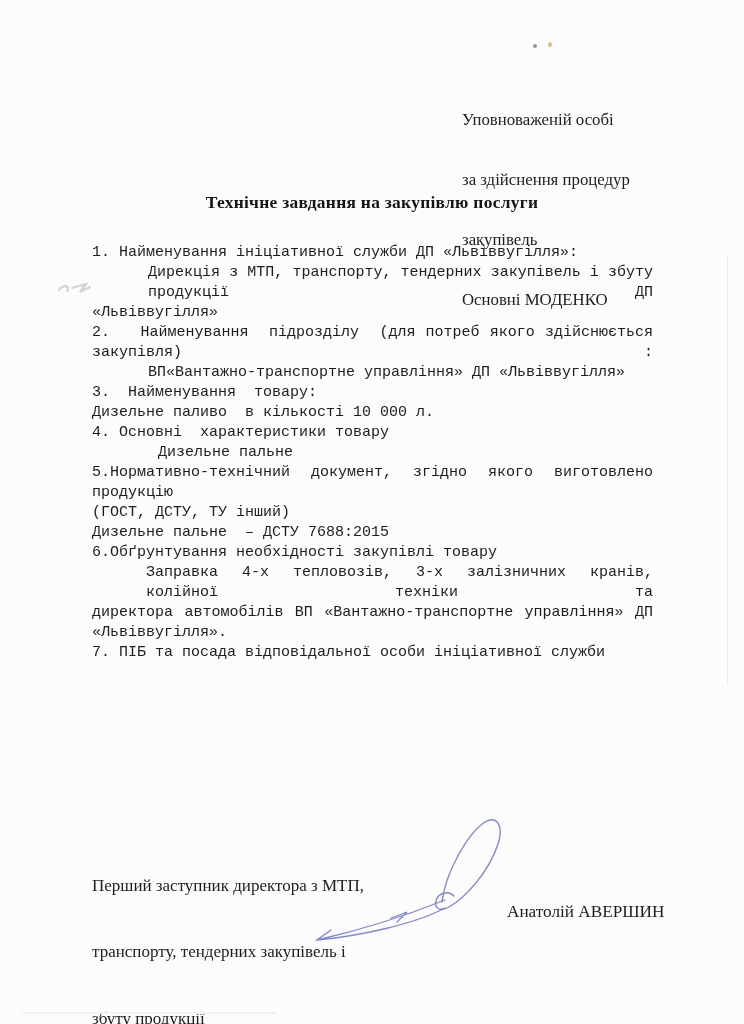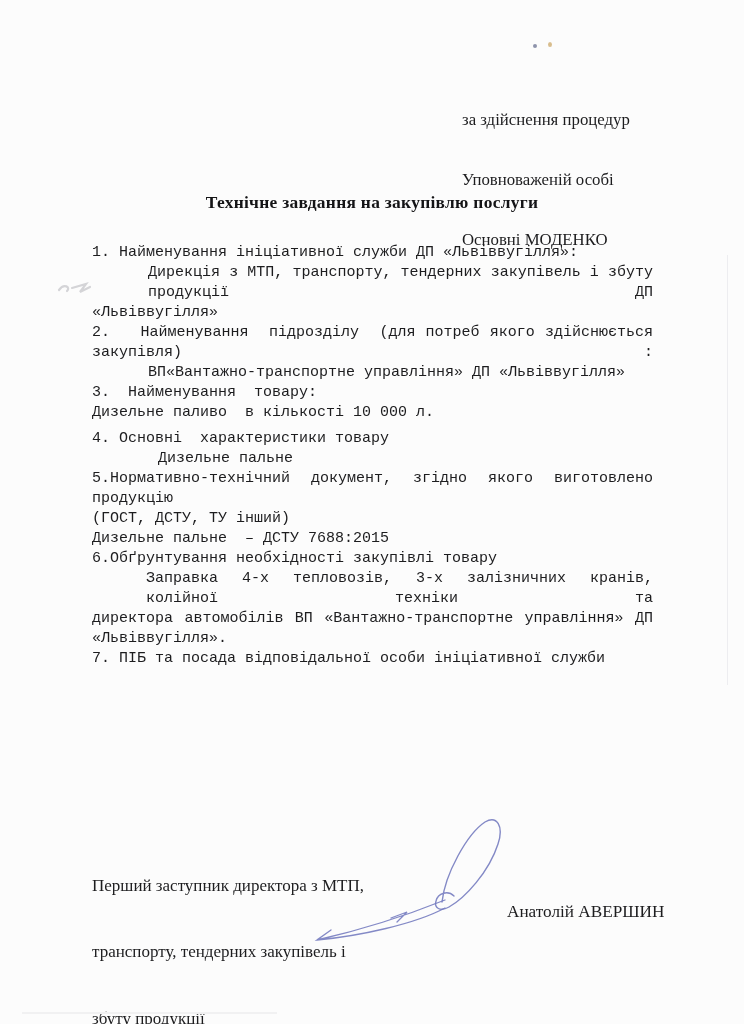--- a/index.html
+++ b/index.html
@@ -28,21 +28,21 @@
   
   .body {
     position:absolute; left:92px; top:243px; width:561px;
     font-size:15px; line-height:20px;font-family:Liberation Mono, monospace;
   }
   .bl { white-space:pre; }
   .jl { text-align:justify; text-align-last:justify; white-space:pre-wrap; }
   .ind56 { padding-left:56px; box-sizing:border-box; }
   .ind54 { padding-left:54px; box-sizing:border-box; }
   .ind66 { padding-left:66px; box-sizing:border-box; }
-  .gap8 { margin-top:6px; }
+  .gap8 { }
   
   .signoff-left {
     position:absolute; left:92px; top:830px;
     font-size:17px; line-height:22.3px; white-space:pre;
   }
   .signer-name {
     position:absolute; left:507px; top:869px;
     font-size:17.2px; white-space:pre;margin-top:33px;
   }
   .signature-svg { position:absolute; left:295px; top:812px; }
@@ -53,22 +53,23 @@
   .smudge-svg { position:absolute; left:56px; top:278px; opacity:.65; }
   .edge-line-right { position:absolute; left:727px; top:255px; width:1px; height:430px; background:#ededf0; }
   .edge-line-bottom { position:absolute; left:22px; top:1012px; width:255px; height:2px; background:#f1f1f2; }
 </style>
 </head>
 <body>
 
 <div class="page">
 
   <div class="recipient">
+    <div>Уповноваженій особі</div>
     <div>за здійснення процедур</div>
-    <div>Уповноваженій особі</div>
+    <div>закупівель</div>
     <div>Основні МОДЕНКО</div>
   </div>
 
   <div class="doc-title">Технічне завдання на закупівлю послуги</div>
 
   <div class="body">
     <div class="bl">1. Найменування ініціативної служби ДП «Львіввугілля»:</div>
     <div class="jl ind56">Дирекція з МТП, транспорту, тендерних закупівель і збуту продукції  ДП</div>
     <div class="bl">«Львіввугілля»</div>
     <div class="jl">2.   Найменування  підрозділу  (для потреб якого здійснюється закупівля) :</div>

